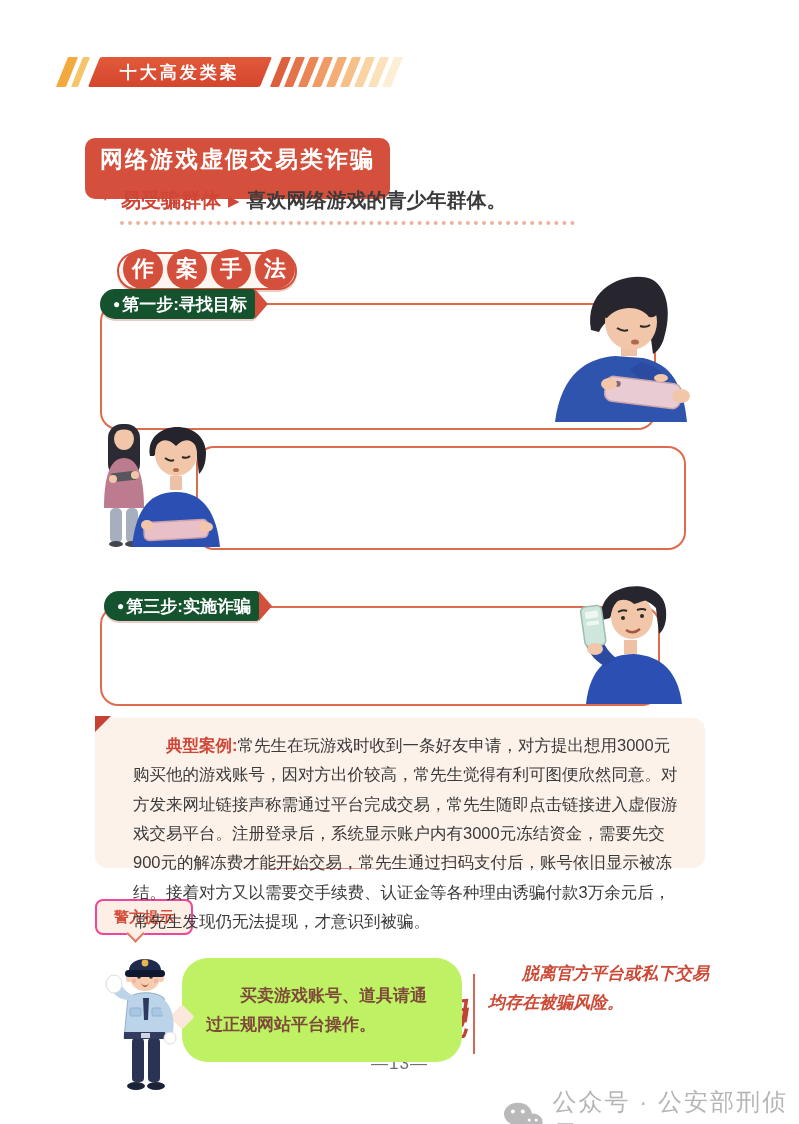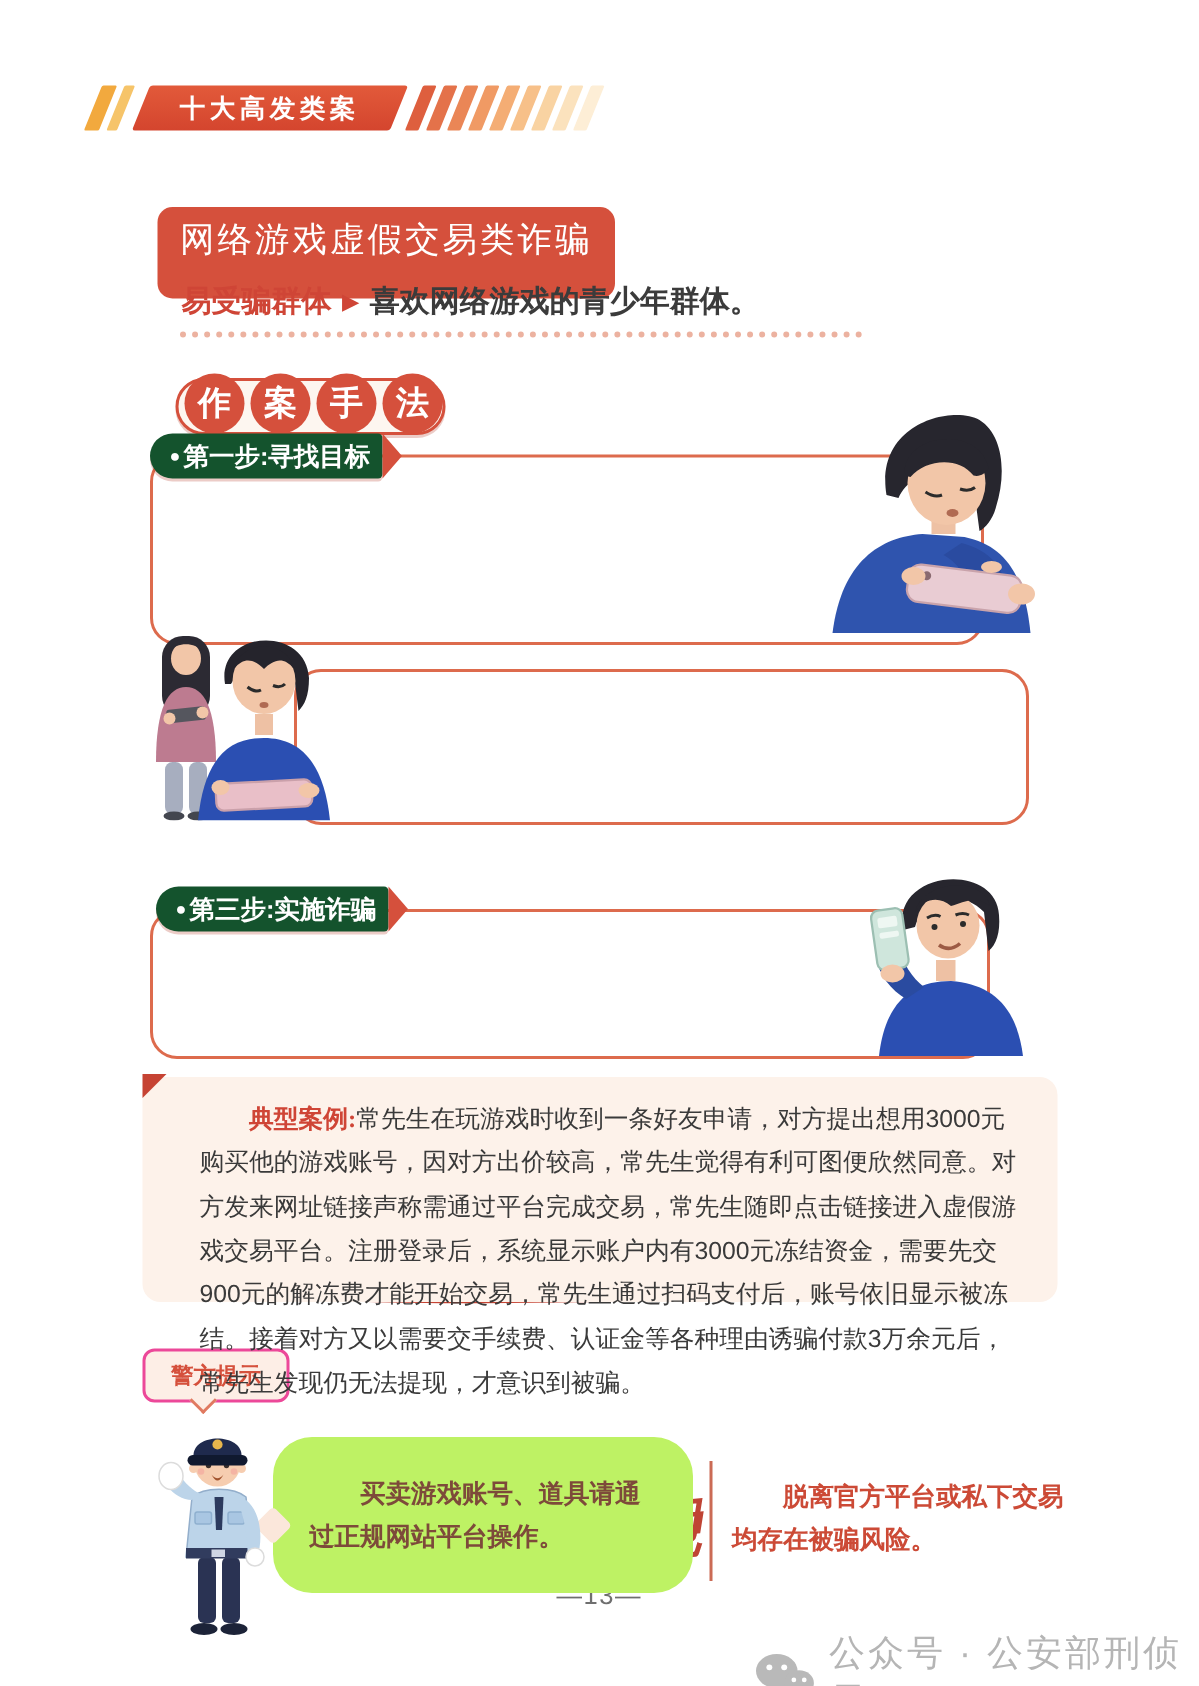--- a/index.html
+++ b/index.html
@@ -13,21 +13,21 @@
   .s-y2{width:7px;background:#f6c469;}
   .r-plate{width:172px;height:30px;transform:skewX(-22deg);background:linear-gradient(180deg,#e25a3a,#d4452e);
            border-radius:2px;display:flex;align-items:center;justify-content:center;margin:0 10px 0 5px;}
   .r-plate span{transform:skewX(22deg);color:#fff;font-weight:bold;font-size:17px;letter-spacing:3px;}
   .t1{width:9px;background:#de5f3e;} .t2{width:9px;background:#e4724a;} .t3{width:9px;background:#ea8656;}
   .t4{width:9px;background:#f09a64;} .t5{width:9px;background:#f4ad74;} .t6{width:9px;background:#f7c089;}
   .t7{width:9px;background:#f9d3a2;} .t8{width:9px;background:#fbe2bd;} .t9{width:9px;background:#fdeed6;}
 
   
   .title-badge{position:absolute;left:85px;top:138px;background:#d5503c;color:#fff;font-size:23px;
-               font-weight:normal;letter-spacing:2px;padding:6px 15px 24px 15px;border-radius:10px;margin-left:20px;}
+               font-weight:bold;letter-spacing:2px;padding:6px 15px 24px 15px;border-radius:10px;}
   .title-badge:after{content:"";position:absolute;left:16px;bottom:-9px;width:0;height:0;
                border:7px solid transparent;border-top:10px solid #d5503c;border-left-width:4px;}
   .audience{position:absolute;left:121px;top:187px;font-size:20px;font-weight:bold;color:#3b3b3b;
             display:flex;align-items:center;gap:7px;}
   .audience .red{color:#cf4536;}
   .audience .arrow{color:#cf4536;font-size:15px;}
   .dotline{position:absolute;left:120px;top:221px;width:455px;border-top:4px dotted #ecb2a0;}
 
   
   .method{position:absolute;left:117px;top:249px;width:176px;height:38px;}
@@ -65,21 +65,21 @@
 
   
   .case-ribbon{position:absolute;left:112px;top:846px;width:576px;height:22px;background:#c64333;
                border-radius:6px 6px 50% 50% / 6px 6px 100% 100%;transform:rotate(-.6deg);z-index:0;}
   .case-fold{position:absolute;left:95px;top:716px;width:0;height:0;z-index:2;
              border-top:16px solid #c64333;border-right:16px solid transparent;}
   .case-box{position:absolute;left:95px;top:718px;width:610px;height:150px;background:#fdf2ea;
             border-radius:12px;z-index:1;}
   .case-text{position:absolute;left:133px;top:731px;width:548px;color:#3a3a3a;font-size:16.5px;
              line-height:1.78;text-indent:2em;z-index:3;}
-  .case-text .case-label{color:#cf4536;font-weight:bold;font-family:Liberation Serif, serif;}
+  .case-text .case-label{color:#cf4536;font-weight:bold;}
 
   
   .tip-badge{position:absolute;left:95px;top:899px;width:94px;height:32px;background:#fdeee6;
              border:2px solid #ec4899;border-radius:8px;color:#d5503c;font-weight:bold;font-size:15px;
              display:flex;align-items:center;justify-content:center;z-index:2;}
   .tip-badge:after{content:"";position:absolute;left:32px;bottom:-7px;width:11px;height:11px;background:#fdeee6;
              border-right:2px solid #e07a61;border-bottom:2px solid #e07a61;transform:rotate(45deg);}
   .illu-police{position:absolute;left:98px;top:946px;width:94px;height:148px;z-index:3;}
 
   .speech{position:absolute;left:182px;top:958px;width:280px;height:104px;background:#bef264;
@@ -87,22 +87,22 @@
   .speech:before{content:"";position:absolute;left:-9px;top:50px;width:18px;height:18px;background:#fbe7db;
           transform:rotate(45deg);border-radius:3px;}
   .speech-text{position:absolute;left:24px;top:24px;width:234px;color:#7d4a3a;font-weight:bold;
           font-size:17px;line-height:1.7;text-indent:2em;}
 
   .keyword{position:absolute;left:424px;top:970px;writing-mode:vertical-rl;color:#bf4434;
            font-family:"DejaVu Serif","Liberation Serif",serif;font-style:italic;font-weight:bold;
            font-size:33px;letter-spacing:10px;transform:rotate(-5deg);}
   .keyline{position:absolute;left:473px;top:974px;width:2px;height:80px;background:#cb6b55;}
 
-  .warning{position:absolute;left:488px;top:984px;width:224px;color:#cc4a36;font-weight:bold;
-           font-size:17px;line-height:1.7;text-indent:2em;}
+  .warning{position:absolute;left:488px;top:960px;width:224px;color:#cc4a36;font-weight:bold;
+           font-size:17px;line-height:1.7;text-indent:2em;font-style:italic;}
 
   
   .pagenum{position:absolute;left:0;right:0;top:1054px;text-align:center;color:#6f6f6f;font-size:17px;letter-spacing:1px;}
   .footer{position:absolute;left:503px;top:1086px;display:flex;align-items:center;gap:10px;color:#b5b5b5;font-size:24px;letter-spacing:2px;}
 </style>
 </head>
 <body>
 
 <div class="page">
 

